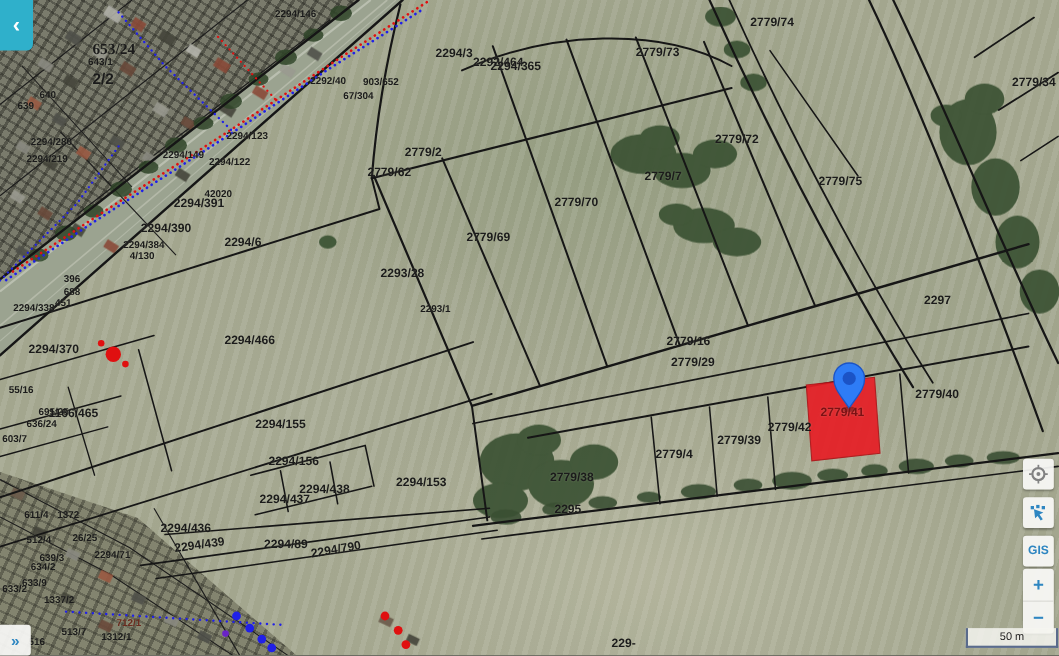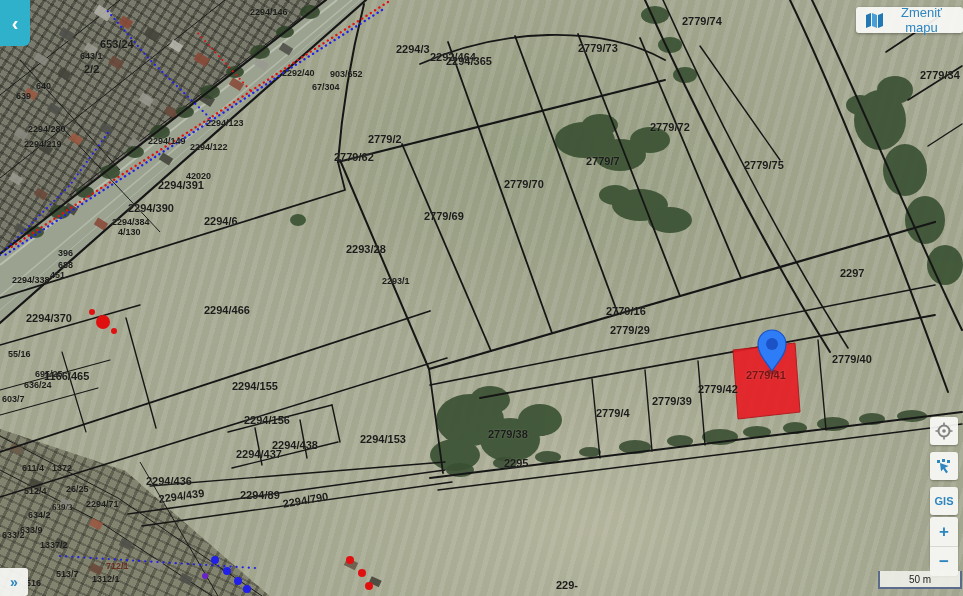--- a/index.html
+++ b/index.html
@@ -273,23 +273,23 @@
       <span class="plabel" style="left: 578px; top: 5px; margin-top: 38px;">2779/73</span>
       <span class="plabel" style="left: 682px; top: 16px;">2779/74</span>
       <span class="plabel" style="left: 920px; top: 70px;">2779/34</span>
       <span class="plabel" style="left: 430px; top: 52px;">2292/464</span>
       <span class="plabel" style="left: 396px; top: 44px;">2294/3</span>
       <span class="plabel" style="left: 446px; top: 56px;">2294/365</span>
       <span class="plabel" style="left: 250px; top: 8px; font-size: 9px;">2294/146</span>
       <span class="plabel" style="left: 282px; top: 69px; font-size: 9px;">2292/40</span>
       <span class="plabel" style="left: 330px; top: 70px; font-size: 9px;">903/652</span>
       <span class="plabel" style="left: 312px; top: 83px; font-size: 9px;">67/304</span>
-      <span class="plabel" style="left: 100px; top: 39px; font-size: 11px;">653/24</span>
+      <span class="plabel" style="left: 84px; top: 39px; font-size: 14px; font-family: Liberation Serif, serif;">653/24</span>
       <span class="plabel" style="left: 80px; top: 52px; font-size: 9px;">643/1</span>
-      <span class="plabel" style="left: 84px; top: 64px; font-size: 11px;">2/2</span>
+      <span class="plabel" style="left: 84px; top: 64px; font-size: 14px;">2/2</span>
       <span class="plabel" style="left: 36px; top: 82px; font-size: 9px;">640</span>
       <span class="plabel" style="left: 16px; top: 92px; font-size: 9px;">639</span>
       <span class="plabel" style="left: 28px; top: 125px; font-size: 9px;">2294/280</span>
       <span class="plabel" style="left: 24px; top: 140px; font-size: 9px;">2294/219</span>
       <span class="plabel" style="left: 206px; top: 119px; font-size: 9px;">2294/123</span>
       <span class="plabel" style="left: 148px; top: 137px; font-size: 9px;">2294/149</span>
       <span class="plabel" style="left: 190px; top: 143px; font-size: 9px;">2294/122</span>
       <span class="plabel" style="left: 186px; top: 172px; font-size: 9px;">42020</span>
       <span class="plabel" style="left: 158px; top: 180px;">2294/391</span>
       <span class="plabel" style="left: 128px; top: 203px;">2294/390</span>
@@ -317,63 +317,53 @@
       <span class="plabel" style="left: 650px; top: 122px;">2779/72</span>
       <span class="plabel" style="left: 744px; top: 160px;">2779/75</span>
       <span class="plabel" style="left: 840px; top: 268px;">2297</span>
       <span class="plabel" style="left: 606px; top: 306px;">2779/16</span>
       <span class="plabel" style="left: 610px; top: 325px;">2779/29</span>
       <span class="plabel" style="left: 832px; top: 354px;">2779/40</span>
       <span class="plabel" style="left: 746px; top: 370px; color: rgb(124, 17, 20);">2779/41</span>
       <span class="plabel" style="left: 698px; top: 384px;">2779/42</span>
       <span class="plabel" style="left: 652px; top: 396px;">2779/39</span>
       <span class="plabel" style="left: 596px; top: 408px;">2779/4</span>
-      <span class="plabel" style="left: 488px; top: 429px; text-align: right;">2779/38</span>
+      <span class="plabel" style="left: 500px; top: 429px; text-align: right;">2779/38</span>
       <span class="plabel" style="left: 504px; top: 458px;">2295</span>
       <span class="plabel" style="left: 360px; top: 434px;">2294/153</span>
       <span class="plabel" style="left: 232px; top: 381px;">2294/155</span>
       <span class="plabel" style="left: 244px; top: 415px;">2294/156</span>
       <span class="plabel" style="left: 272px; top: 440px;">2294/438</span>
       <span class="plabel" style="left: 236px; top: 449px;">2294/437</span>
       <span class="plabel" style="left: 146px; top: 476px;">2294/436</span>
       <span class="plabel" style="left: 158px; top: 494px; transform: rotate(-8deg);">2294/439</span>
       <span class="plabel" style="left: 240px; top: 490px;">2294/89</span>
       <span class="plabel" style="left: 282px; top: 499px; transform: rotate(-10deg);">2294/790</span>
       <span class="plabel" style="left: 86px; top: 500px; font-size: 9px;">2294/71</span>
       <span class="plabel" style="left: 22px; top: 464px; font-size: 9px;">611/4</span>
       <span class="plabel" style="left: 52px; top: 464px; font-size: 9px;">1372</span>
       <span class="plabel" style="left: 66px; top: 485px; font-size: 9px;">26/25</span>
       <span class="plabel" style="left: 24px; top: 487px; font-size: 9px;">512/4</span>
-      <span class="plabel" style="left: 52px; top: 503px; font-size: 9px; font-family: Liberation Serif, serif;">639/3</span>
+      <span class="plabel" style="left: 36px; top: 503px; font-size: 9px;">639/3</span>
       <span class="plabel" style="left: 28px; top: 511px; font-size: 9px;">634/2</span>
       <span class="plabel" style="left: 20px; top: 526px; font-size: 9px;">633/9</span>
       <span class="plabel" style="left: 2px; top: 531px; font-size: 9px;">633/2</span>
       <span class="plabel" style="left: 40px; top: 541px; font-size: 9px;">1337/2</span>
       <span class="plabel" style="left: 106px; top: 562px; font-size: 9px; color: rgb(107, 42, 30);">712/1</span>
       <span class="plabel" style="left: 56px; top: 570px; font-size: 9px;">513/7</span>
       <span class="plabel" style="left: 92px; top: 575px; font-size: 9px;">1312/1</span>
       <span class="plabel" style="left: 26px; top: 579px; font-size: 9px;">516</span>
       <span class="plabel" style="left: 556px; top: 580px;">229-</span>
     </div>
 
 
   <button class="back-btn">
     <span>‹</span>
   </button>
 
-  <button class="changemap">
-    <span style="display:flex">
-      <svg width="17" height="15" viewBox="0 0 17 15">
-        <path d="M0 2 L5 0 L5 13 L0 15 Z" fill="#2079b4"></path>
-        <path d="M6 0 L11 2 L11 15 L6 13 Z" fill="#4aa0d6"></path>
-        <path d="M12 2 L17 0 L17 13 L12 15 Z" fill="#2079b4"></path>
-      </svg>
-    </span>
-    <span>Zmeniť mapu</span>
-  </button>
 
   <button class="toolbtn" style="top:417px">
     <span style="display:flex">
       <svg width="18" height="18" viewBox="0 0 18 18">
         <circle cx="9" cy="9" r="5.5" fill="none" stroke="#828282" stroke-width="2"></circle>
         <circle cx="9" cy="9" r="1.8" fill="#828282"></circle>
         <path d="M9 0.5 V3 M9 15 V17.5 M0.5 9 H3 M15 9 H17.5" stroke="#828282" stroke-width="1.6"></path>
       </svg>
     </span>
   </button>

